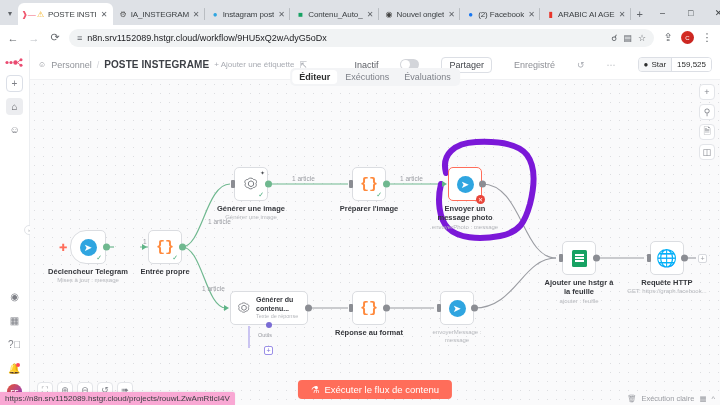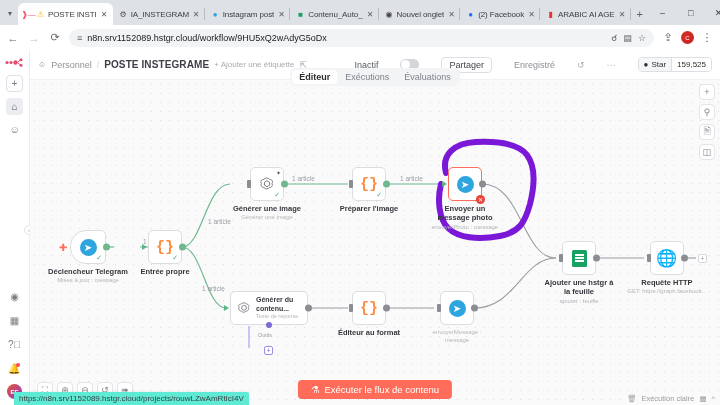--- a/index.html
+++ b/index.html
@@ -193,21 +193,21 @@
   .btb-b { width:16px;height:16px;background:#fff;border:1px solid #e3e5e9;border-radius:4px;
     display:flex;align-items:center;justify-content:center; color:#82858c; font-size:9px;}
   .exec-btn {
     position:absolute; left:50%; transform:translateX(-50%); bottom:6px;
     background:#ff6d5a; color:#fff; border-radius:4px; padding:4px 13px;
     font-size:9.5px; display:flex; align-items:center; gap:5px; z-index:4;
   }
 
   
   .statuslink {
-    position:absolute; left:14px; bottom:0; height:13px; background:#5eead4;
+    position:absolute; left:0; bottom:0; height:13px; background:#f9a8d4;
     border-top-right-radius:2px; display:flex; align-items:center;
     padding:0 5px; font-size:8px; color:#3c4043; z-index:20; box-shadow:0 -1px 2px rgba(0,0,0,.05);
   }
   .n8n-footer {
     position:absolute; right:0; bottom:0; height:13px; display:flex; align-items:center;
     gap:5px; padding:0 5px; font-size:7.5px; color:#9a9ca2; background:#fafafb; z-index:15;
   }
 </style>
 </head>
 <body>
@@ -415,21 +415,21 @@
             <span class="tri-in"></span>
             <span class="ic-code">{}</span>
             <span class="check">✓</span>
             <span class="dot-out green"></span>
           </div>
           <div class="nlabel">
             <span>Entrée propre</span>
           </div>
         </div>
 
-        <div class="node" style="left:220px;top:87px;">
+        <div class="node" style="left:204px;top:87px;">
           <div class="nbox">
             <span class="dot-in"></span>
             <span class="sparkle">✦</span>
             <span class="ic-oa">
               <svg width="16" height="16" viewBox="0 0 24 24" fill="none" stroke="#6f7278" stroke-width="1.4">
                 <path d="M12 3.2c2 0 3.4 1 4 2.2 1.4-.3 3 .2 3.8 1.6.9 1.5.5 3.1-.4 4.2.7 1.2.8 2.9-.1 4.3-.9 1.4-2.4 1.9-3.8 1.7-.7 1.2-2 2.1-3.9 2.1s-3.3-.9-4-2.1c-1.4.2-2.9-.3-3.8-1.7-.9-1.4-.8-3.1-.1-4.3-.9-1.1-1.3-2.7-.4-4.2.8-1.4 2.4-1.9 3.8-1.6.6-1.2 2-2.2 4.1-2.2z"></path>
                 <path d="M8.2 9.4l3.8-2.2 3.8 2.2v4.4L12 16l-3.8-2.2z"></path>
               </svg>
             </span>
             <span class="check">✓</span>
@@ -486,21 +486,21 @@
           <div class="tool-plus" style="left:34px;top:55px;">+</div>
         </div>
 
         <div class="node" style="left:322px;top:211px;">
           <div class="nbox">
             <span class="dot-in"></span>
             <span class="ic-code">{}</span>
             <span class="dot-out"></span>
           </div>
           <div class="nlabel">
-            <span>Éditeur au format</span>
+            <span>Réponse au format</span>
           </div>
         </div>
 
         <div class="node" style="left:410px;top:211px;">
           <div class="nbox">
             <span class="dot-in"></span>
             <span class="ic-tg">➤</span>
             <span class="dot-out"></span>
           </div>
           <div class="nlabel two">

